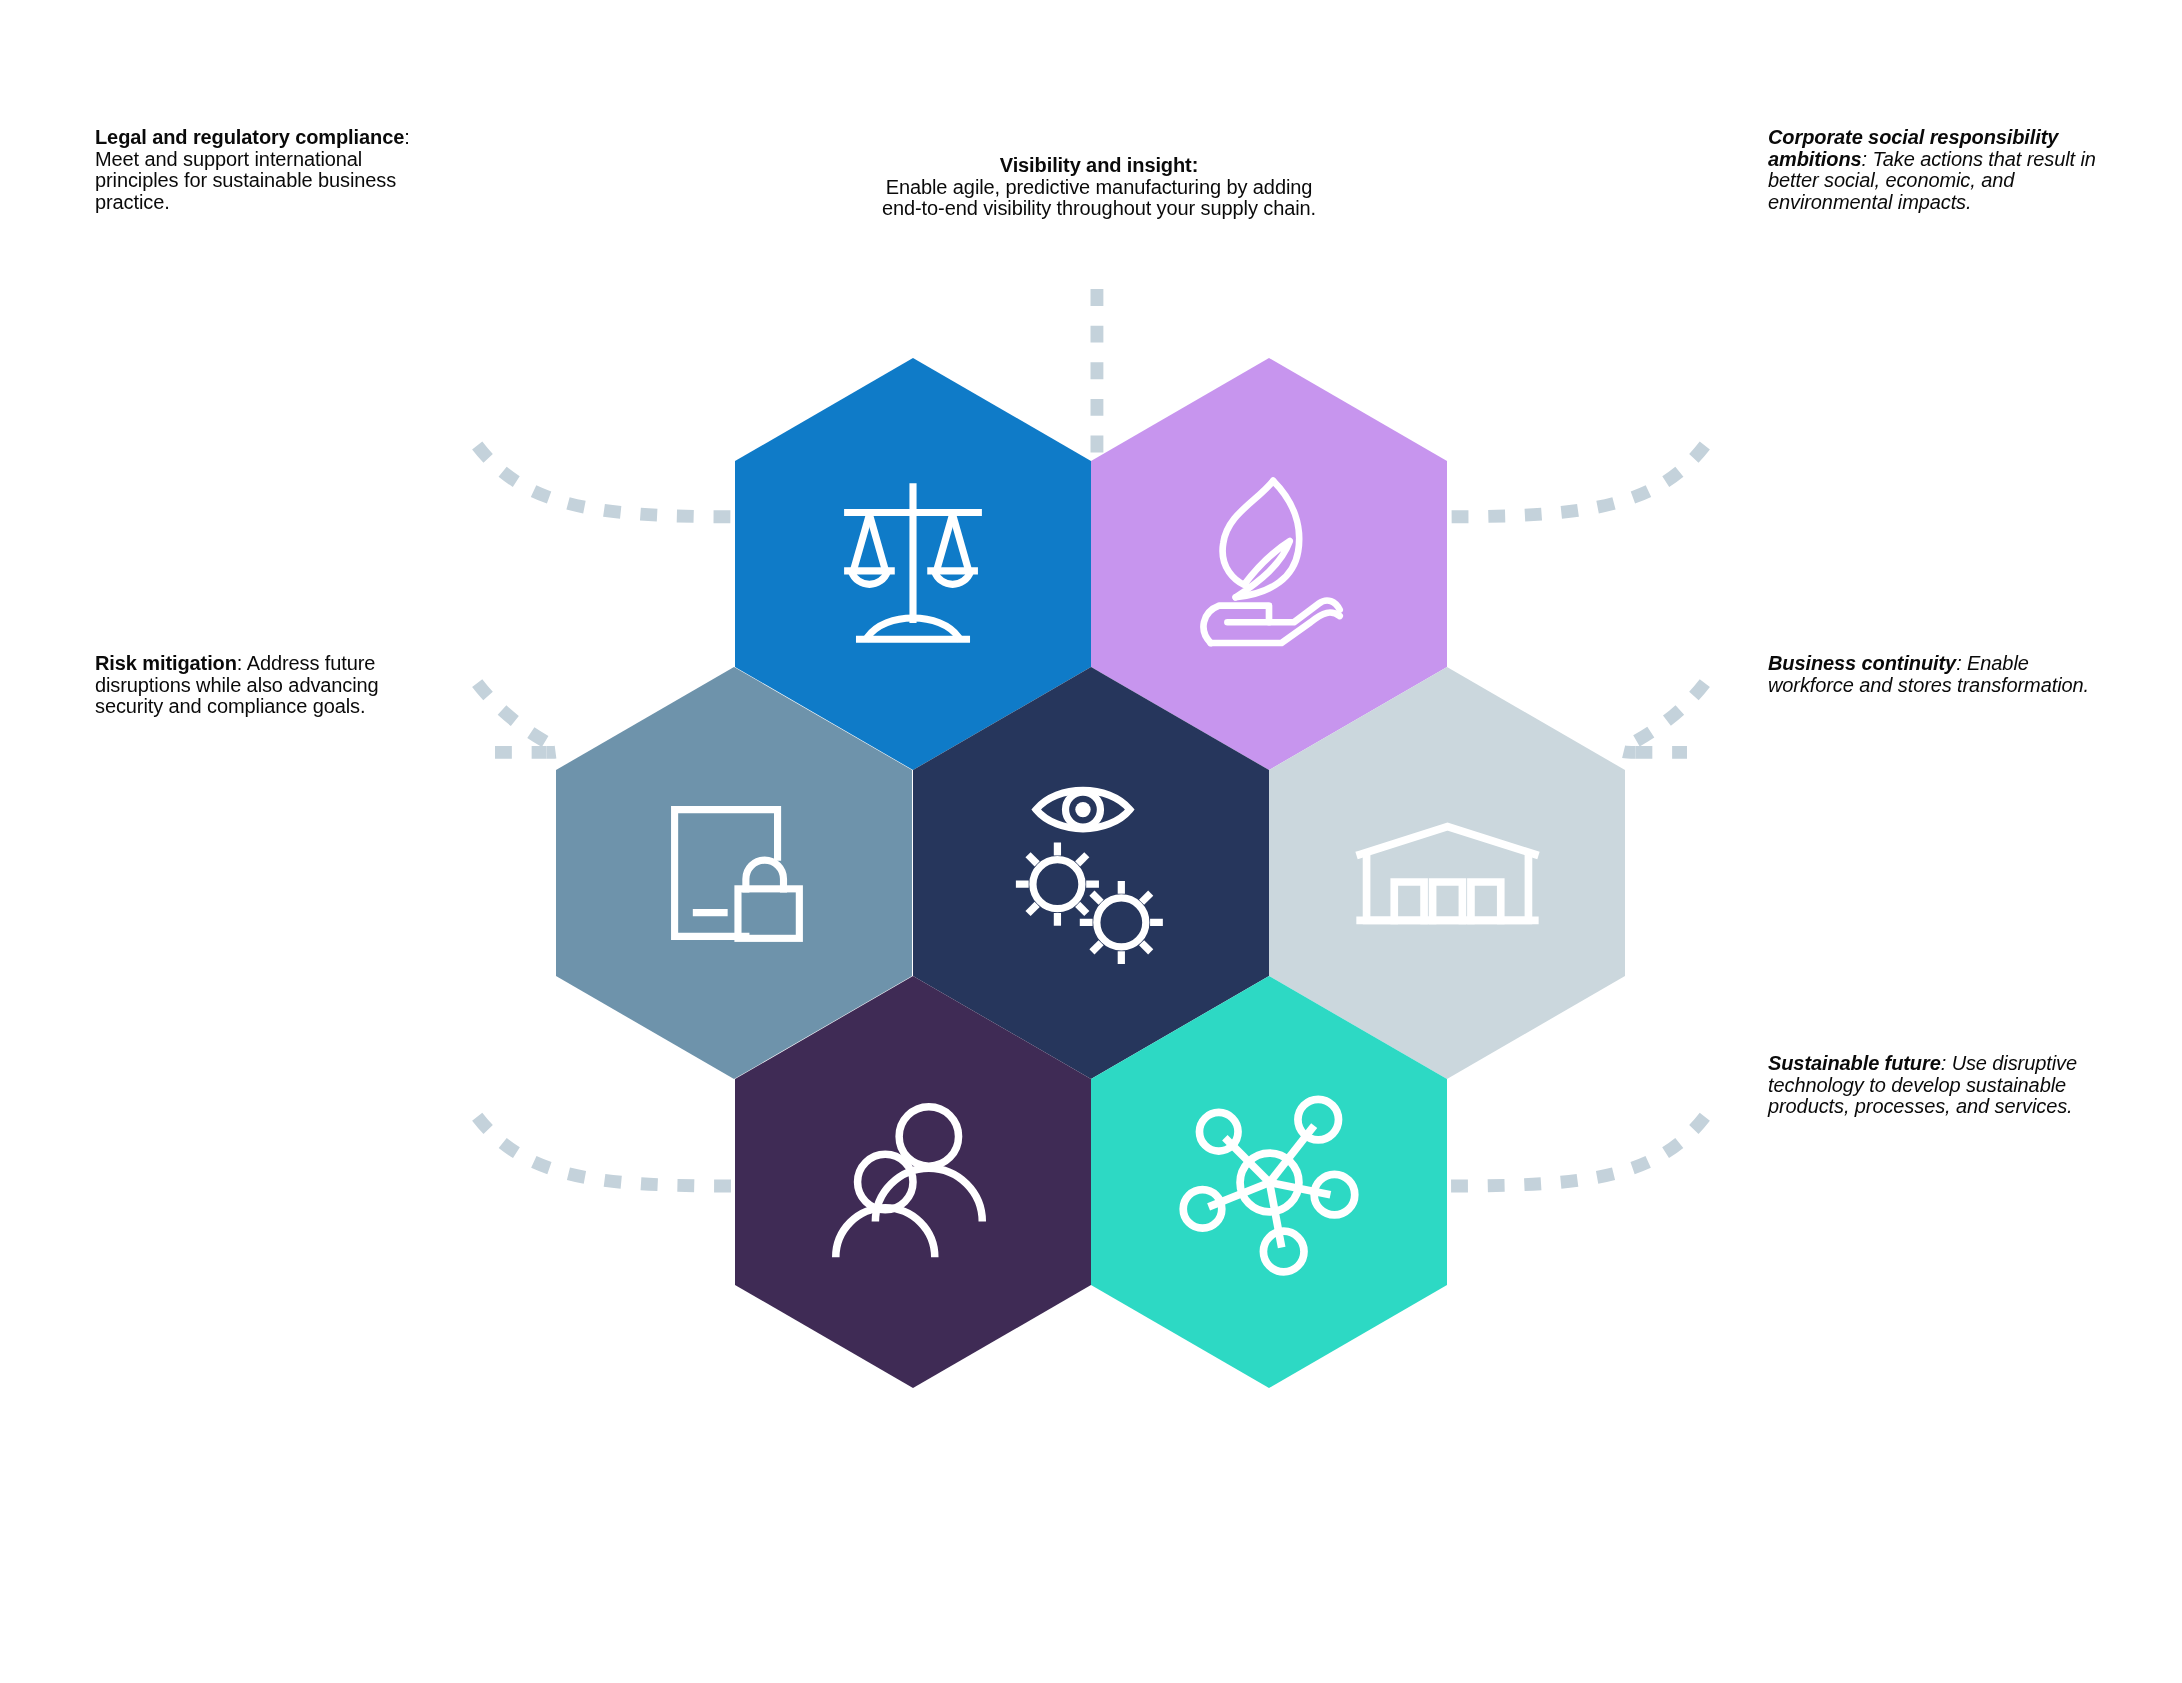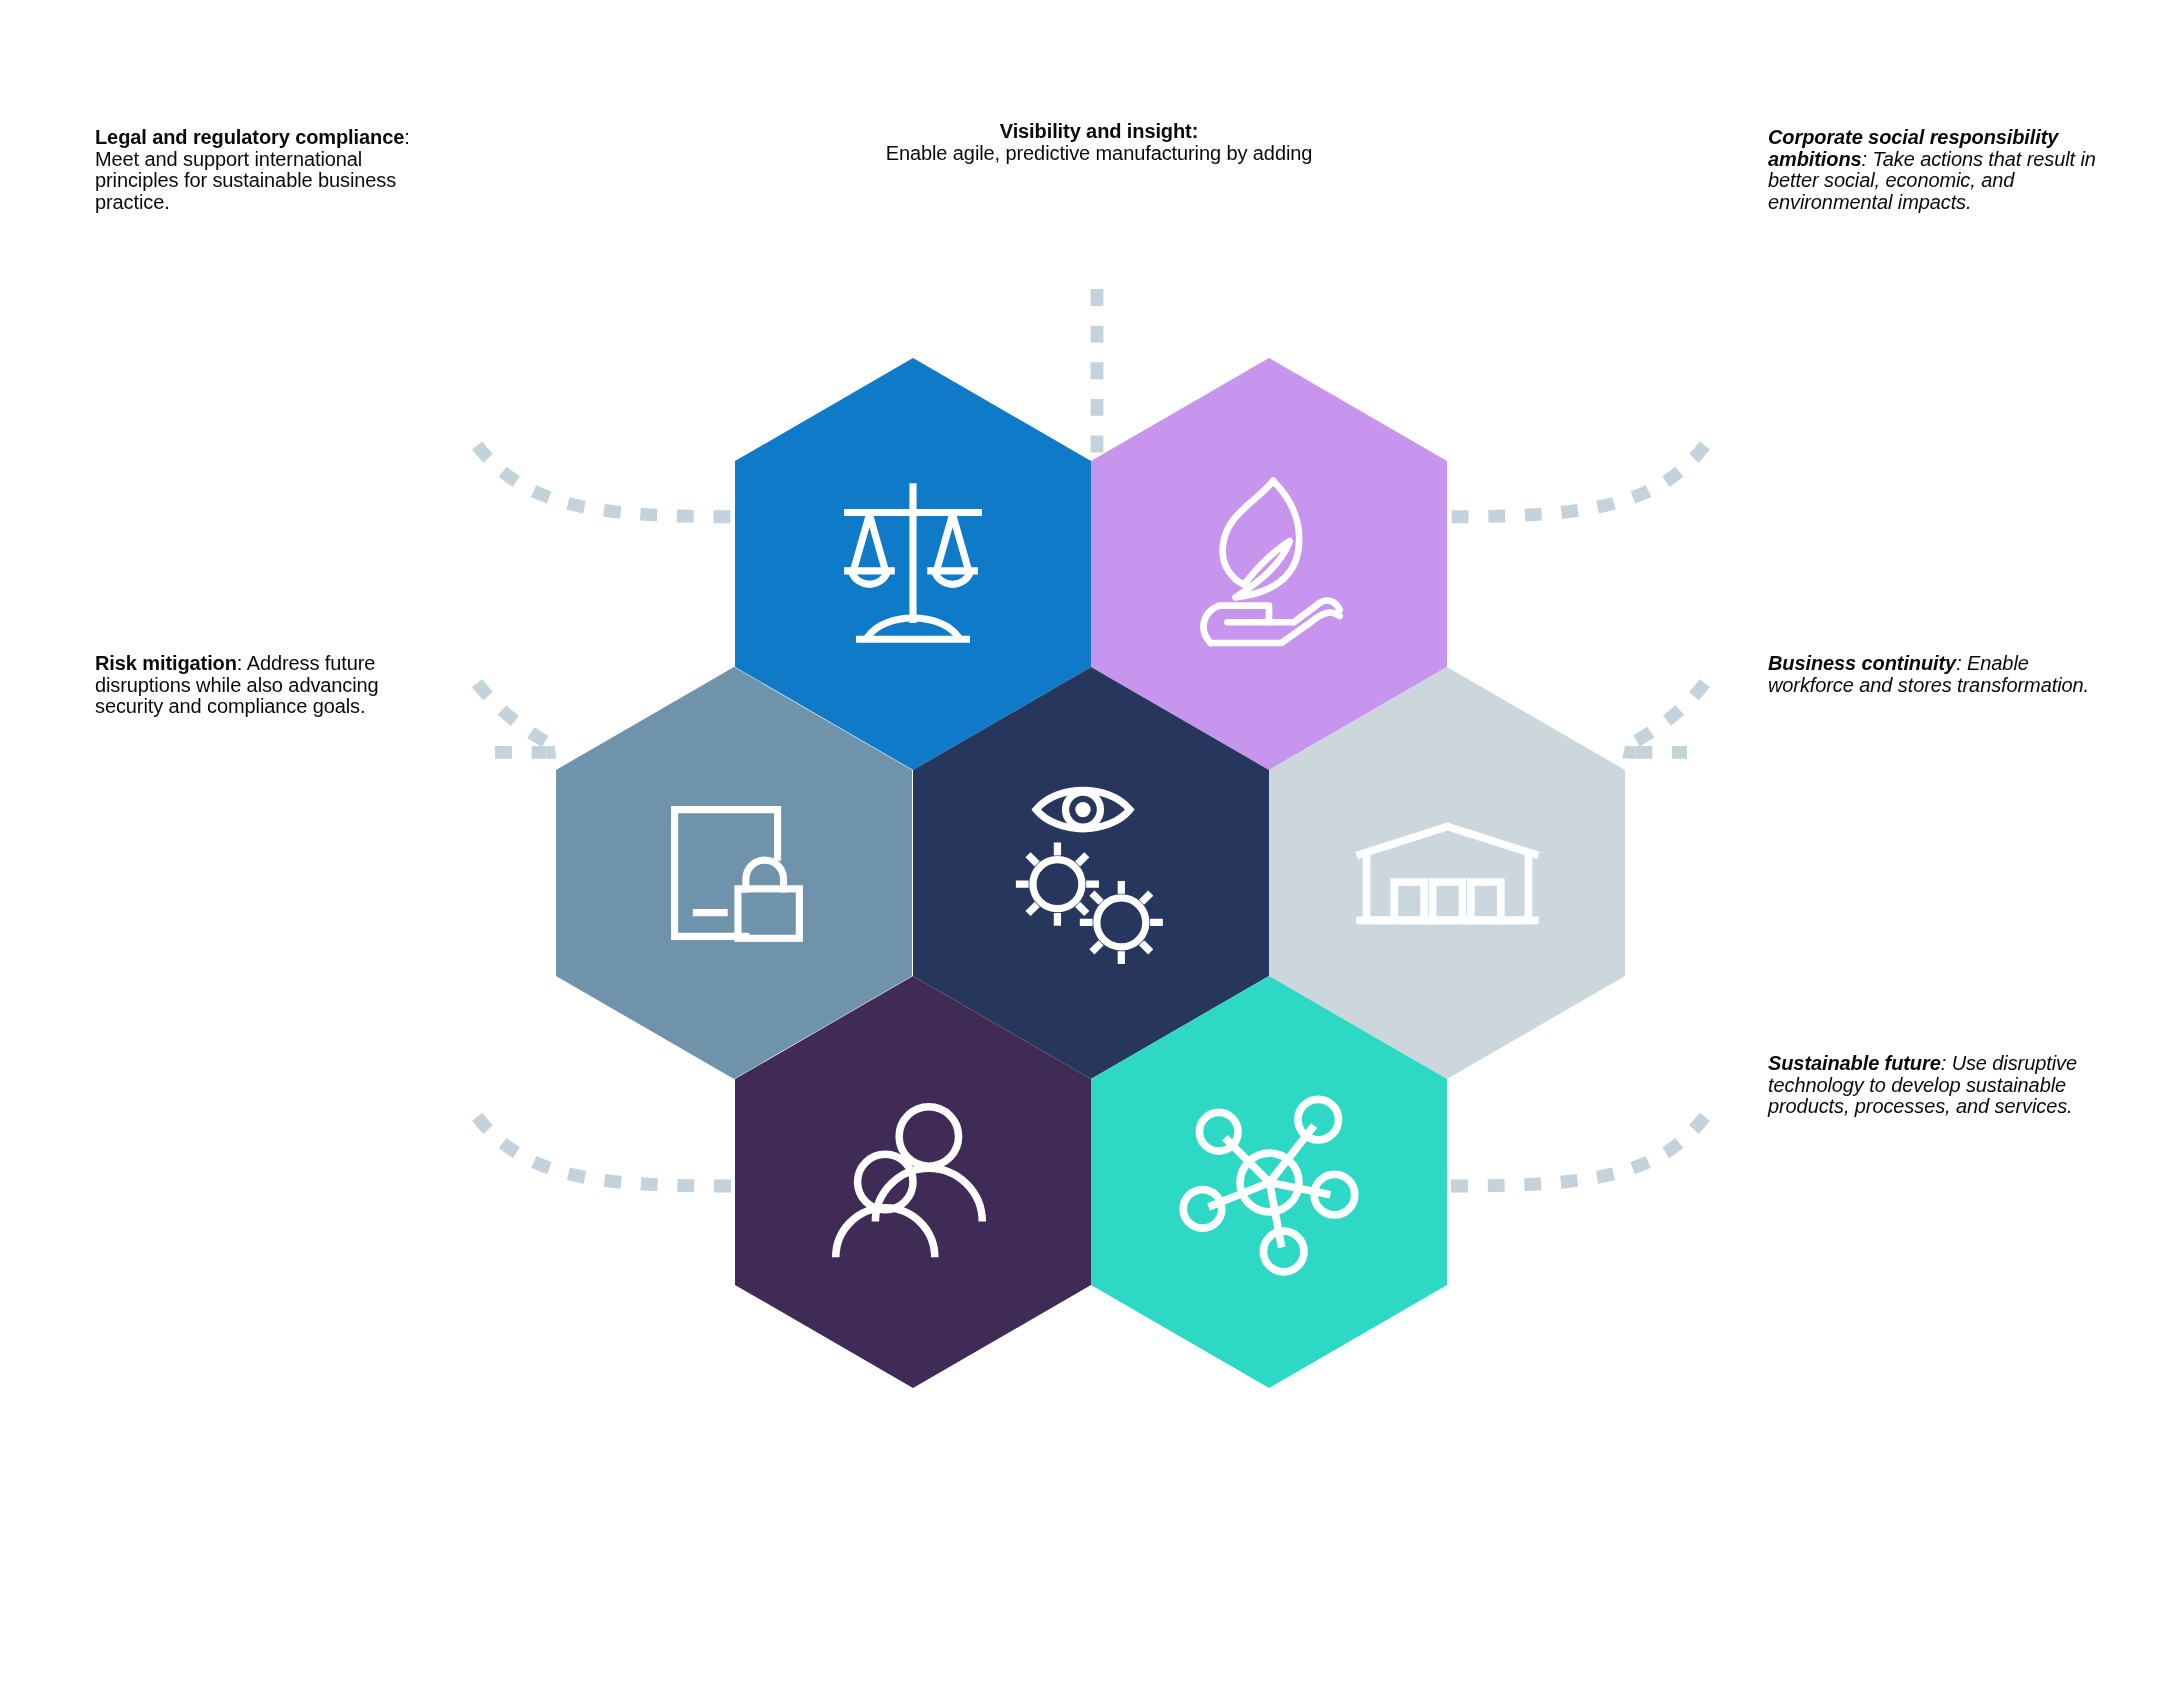--- a/index.html
+++ b/index.html
@@ -32,21 +32,21 @@
     position:absolute;
     font-size:20px;
     line-height:1.085;
     letter-spacing:-0.1px;
     color:#0a0a0a;
   }
   .tblock .hd{font-weight:700;}
   .tblock .bd{font-weight:400;}
   .t-left{text-align:left;}
   .t-right{text-align:left;font-style:italic;}
-  .t-top{text-align:center;}
+  .t-top{text-align:center;margin-top:34px;}
 
   .t-top .hd{display:block;}
 </style>
 </head>
 <body>
 
 <div id="stage">
 
   <svg id="connectors" viewBox="0 0 2204 1700" width="2182" height="1683" aria-hidden="true">
     <g fill="none" stroke="#C4D2DB" stroke-width="13" stroke-dasharray="17 20" stroke-linecap="butt">
@@ -202,20 +202,21 @@
           <circle cx="57" cy="84" r="10"></circle>
         </svg>
       </span>
     </div>
 
   </div>
 
   <div class="tblock t-top" style="left:614px;top:121px;width:970px;">
     <span class="hd">Visibility and insight:</span>
     <span class="bd">Enable agile, predictive manufacturing by adding</span><br>
+    <span class="bd">end-to-end visibility throughout your supply chain.</span>
   </div>
 
   <div class="tblock t-left" style="left:95px;top:127px;width:327px;">
     <span class="hd">Legal and regulatory compliance</span><span class="bd">:</span>
     <span class="bd">Meet and support international principles for sustainable business practice.</span>
   </div>
 
   <div class="tblock t-left" style="left:95px;top:653px;width:327px;">
     <span class="hd">Risk mitigation</span><span class="bd">:</span>
     <span class="bd">Address future disruptions while also advancing security and compliance goals.</span>

